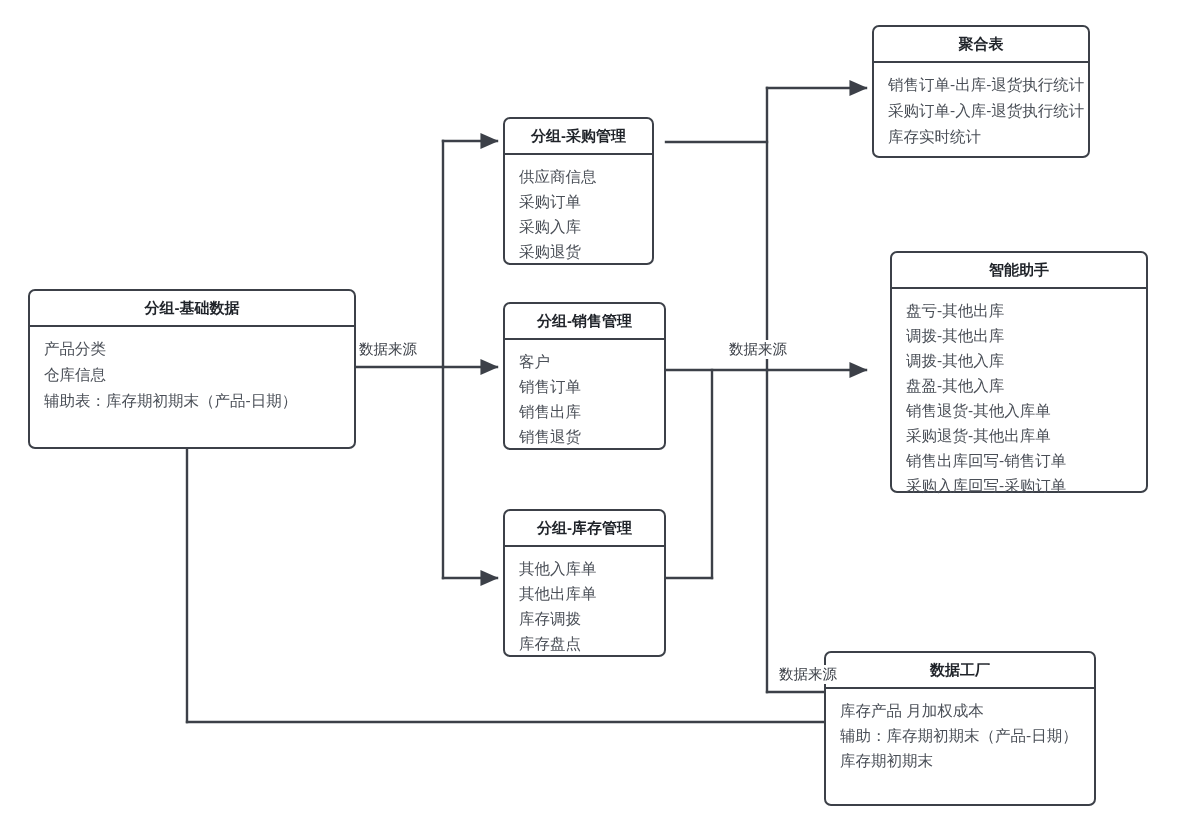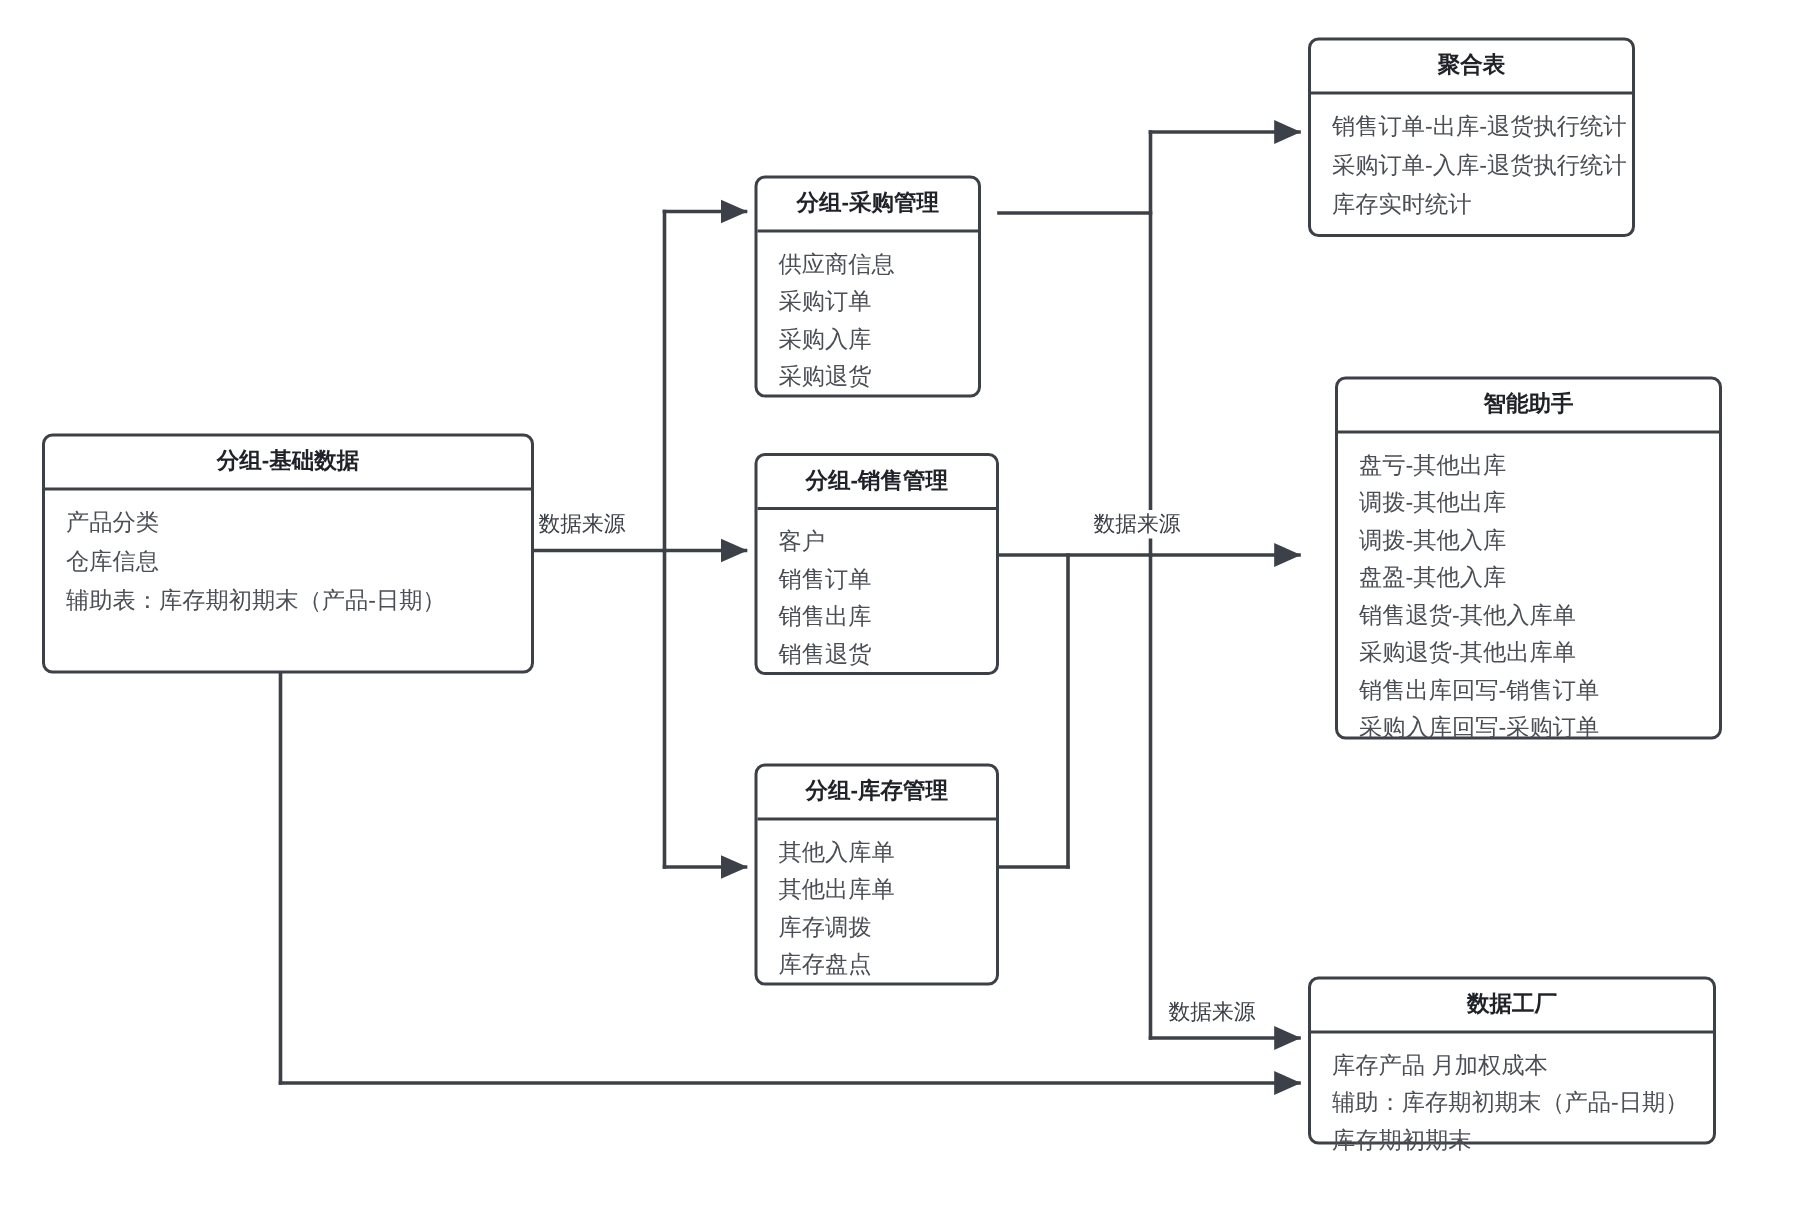--- a/index.html
+++ b/index.html
@@ -59,21 +59,21 @@
     text-align: center;
   }
 
   
   #node-base      { left: 28px;  top: 289px; width: 328px; height: 160px; }
   #node-purchase  { left: 503px; top: 69px;  width: 151px; height: 148px; margin-top: 48px; }
   #node-sales     { left: 503px; top: 302px; width: 163px; height: 148px; }
   #node-inventory { left: 503px; top: 509px; width: 163px; height: 148px; }
   #node-agg       { left: 872px; top: 25px;  width: 218px; height: 133px; }
   #node-assistant { left: 872px; top: 251px; width: 258px; height: 242px; margin-left: 18px; }
-  #node-factory   { left: 872px; top: 651px; width: 272px; height: 112px; }
+  #node-factory   { left: 824px; top: 651px; width: 272px; height: 155px; }
 
   #node-base .node-title,
   #node-purchase .node-title,
   #node-sales .node-title,
   #node-inventory .node-title,
   #node-agg .node-title,
   #node-assistant .node-title,
   #node-factory .node-title { font-size: 15px; line-height: 34px; height: 36px; }
 
   #node-base .node-row      { font-size: 15.5px; line-height: 26px; }

